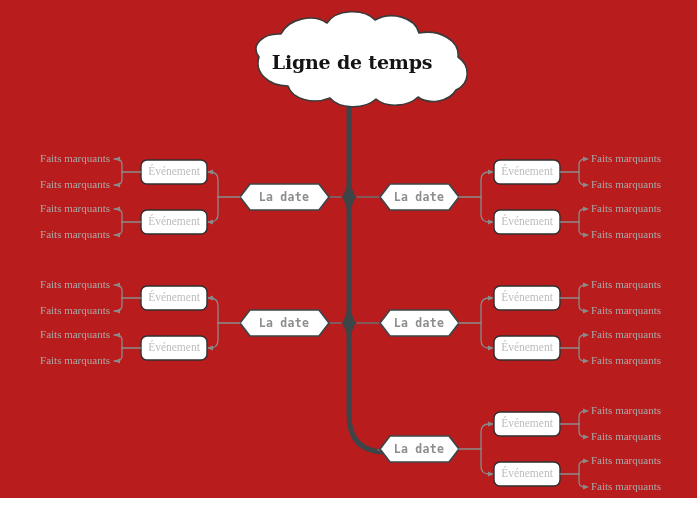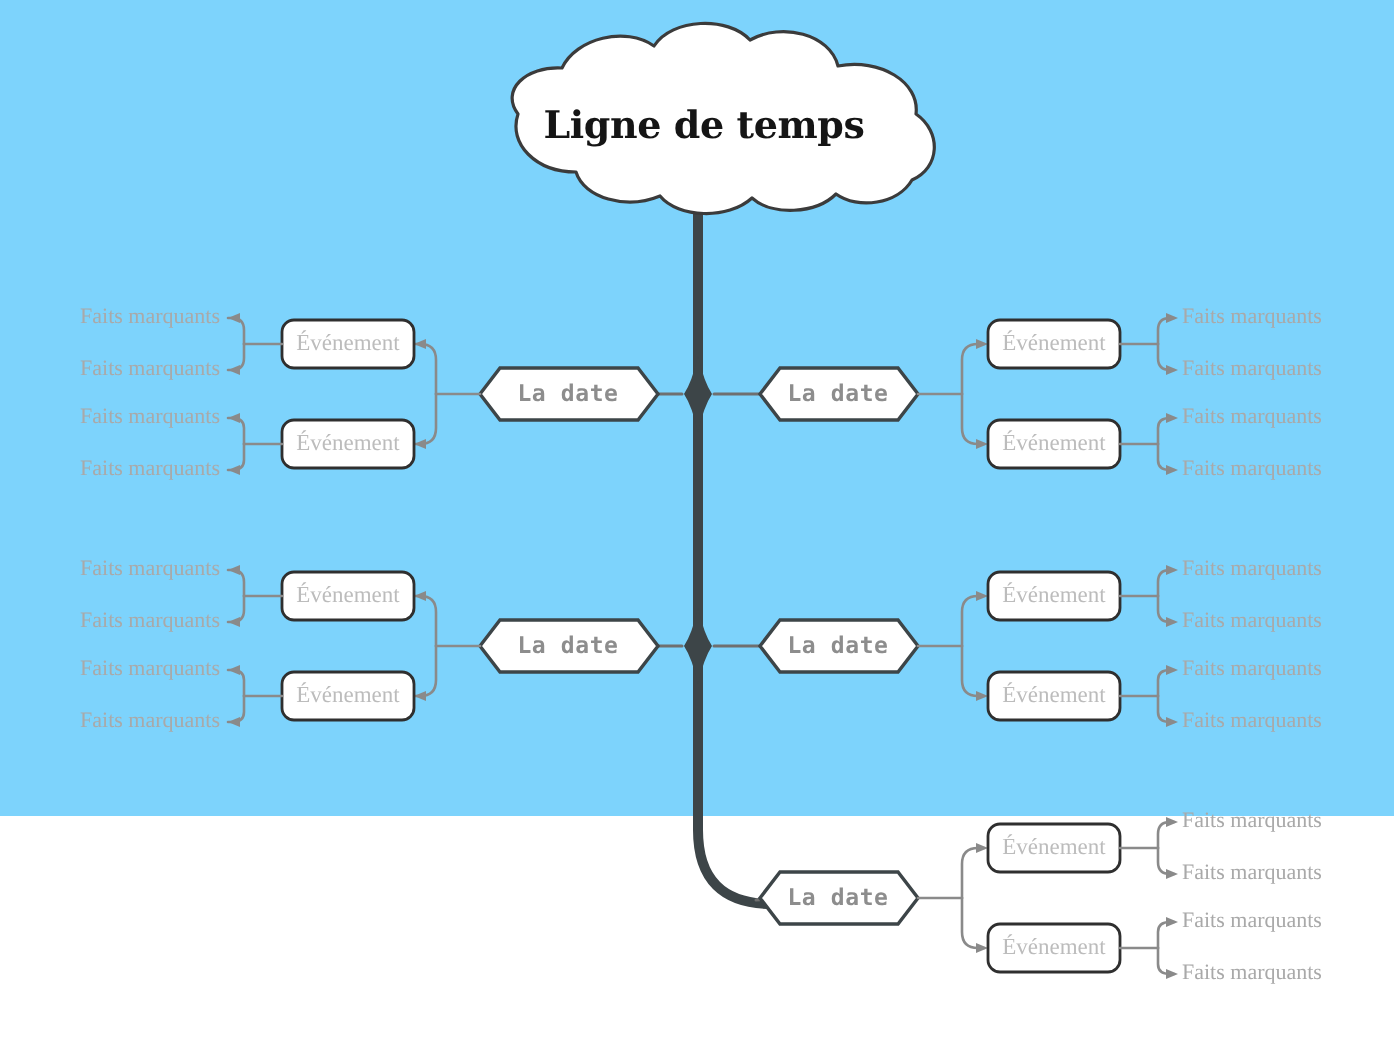--- a/index.html
+++ b/index.html
@@ -9,22 +9,22 @@
   }
   body {
     width: 697px;
     height: 520px;
     font-family: "Liberation Serif", serif;
     overflow: hidden;
   }
   #canvas {
     position: relative;
     width: 697px;
-    height: 408px;
-    background: #7dd3fc;
+    height: 498px;
+    background: #b91c1c;
   }
   svg.layer {
     position: absolute;
     left: 0;
     top: 0;
     width: 697px;
     height: 520px;
   }
   .trunk {
     fill: none;

